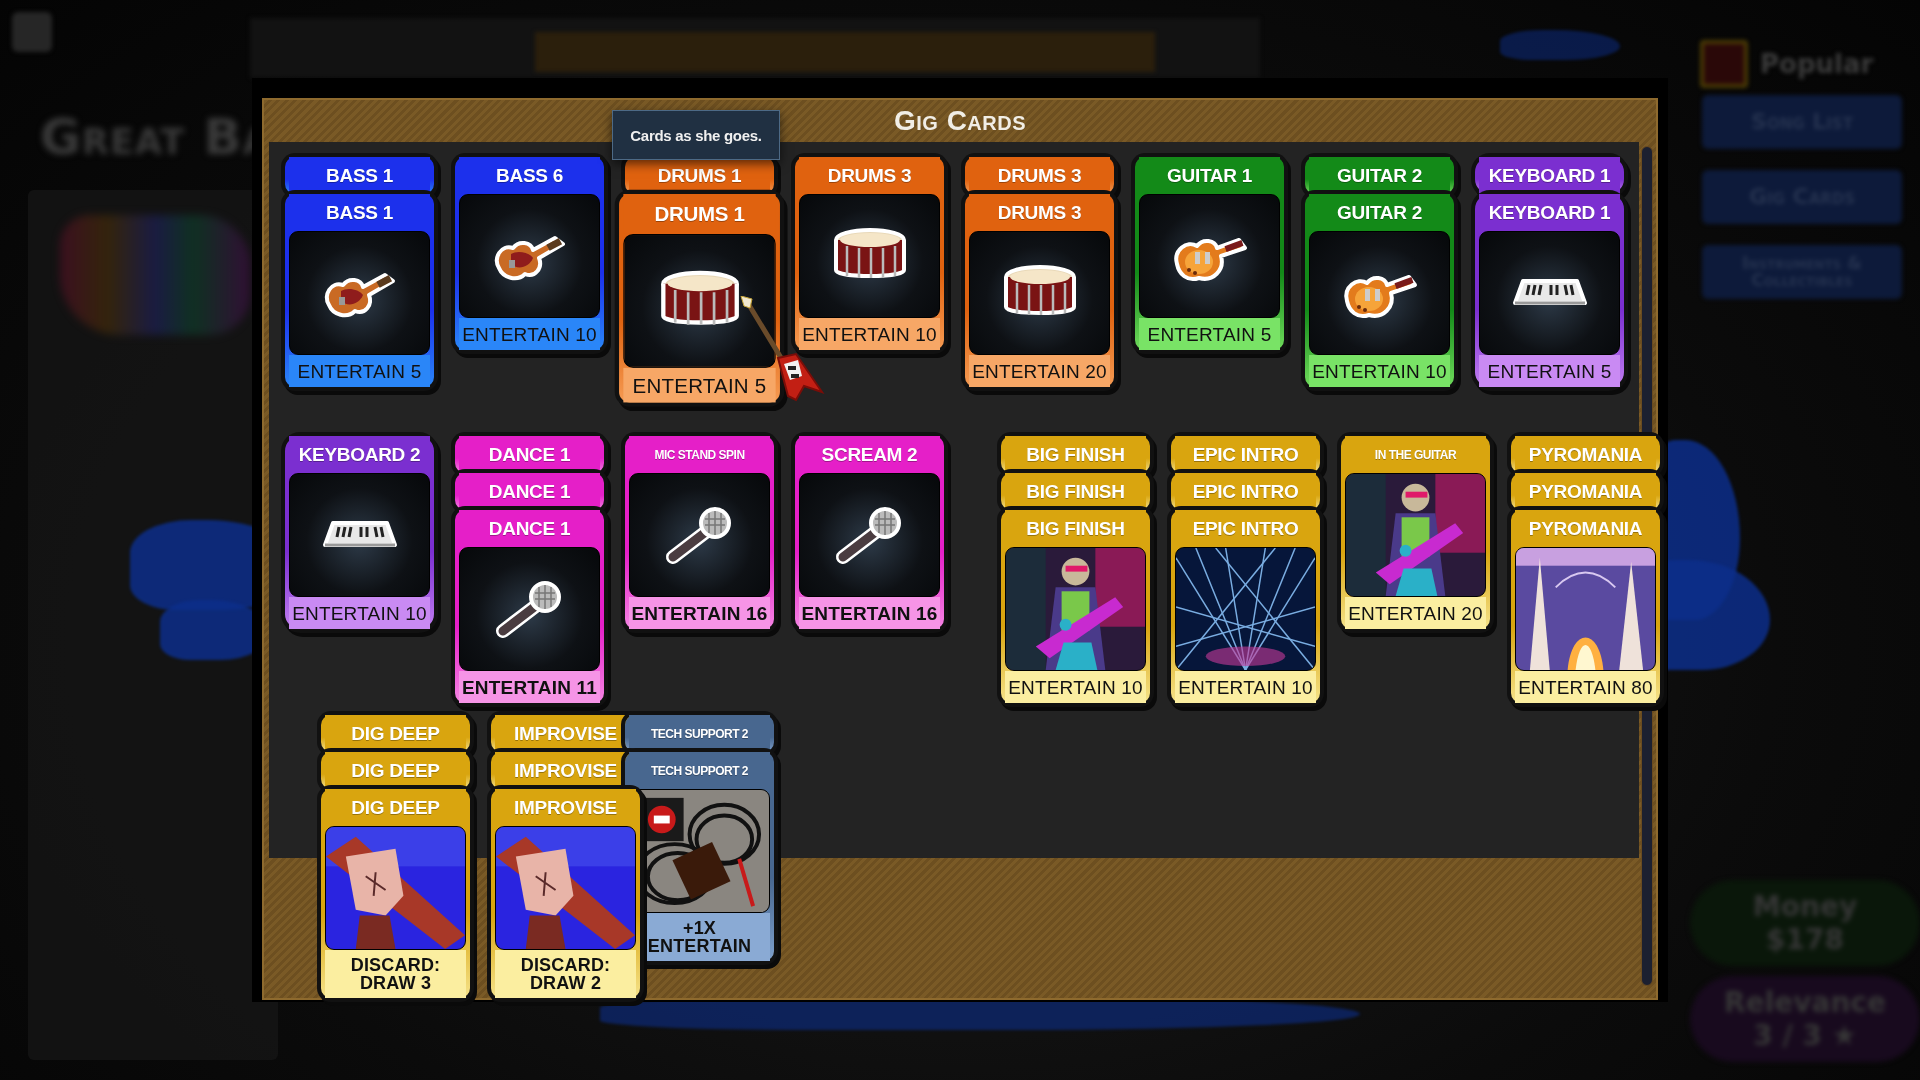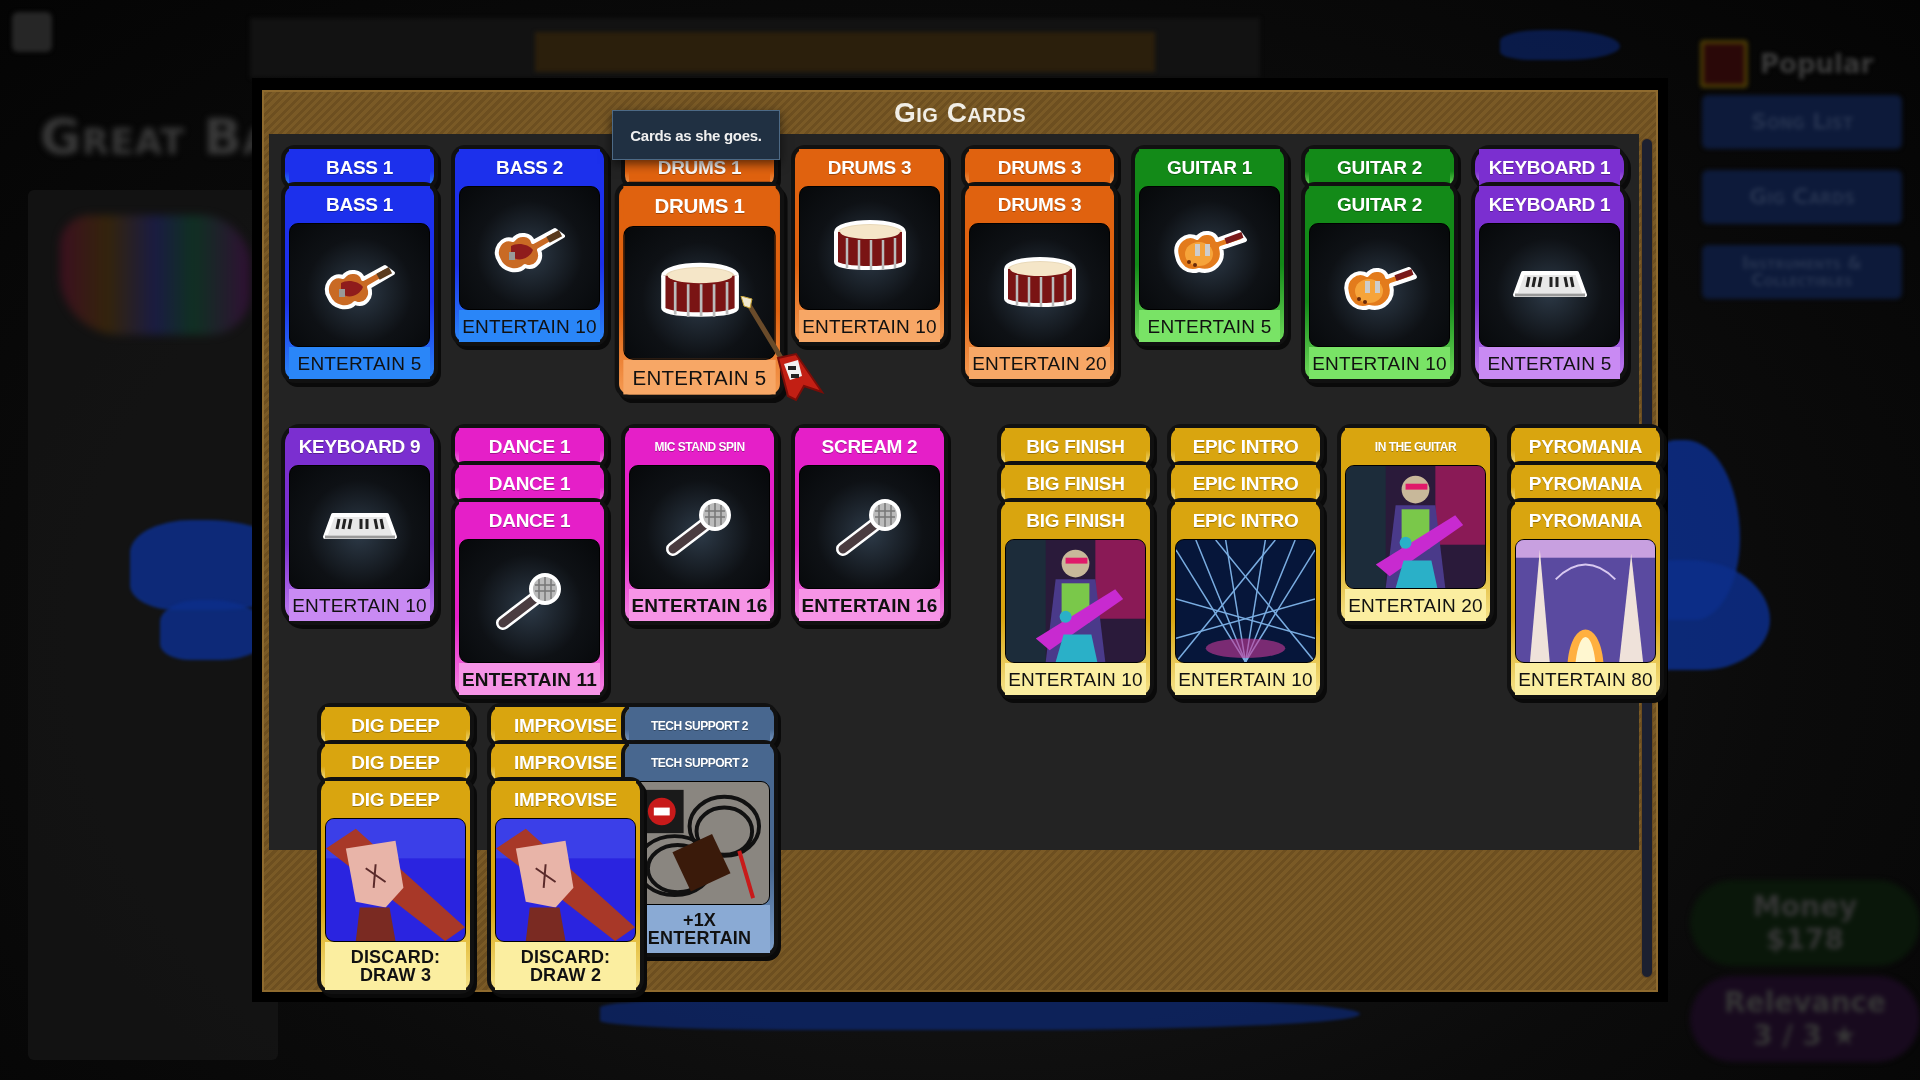--- a/index.html
+++ b/index.html
@@ -20,21 +20,21 @@
   .bg-popular { position: absolute; left: 20px; top: 20px; display: flex; align-items: center; gap: 12px; filter: blur(2px); }
   .bg-popular-badge { width: 48px; height: 48px; border: 4px solid #4a3a05; border-radius: 4px; background: #2a0808; }
   .bg-popular-text { color: #3b3b3b; font-size: 26px; font-weight: bold; }
   .bg-btn { position: absolute; left: 22px; width: 200px; height: 54px; background: #0d1a3a; border-radius: 6px; color: #25324f; font-size: 22px; font-weight: bold; font-variant: small-caps; display: flex; align-items: center; justify-content: center; text-align: center; line-height: 1; filter: blur(2px); }
   .bg-stats { position: absolute; left: 1690px; top: 880px; width: 230px; text-align: center; color: #363636; font-weight: bold; font-size: 28px; filter: blur(2.5px); }
   .bg-money { background: #0a170a; border-radius: 60px; padding: 10px 0; }
   .bg-relevance { background: #180a1e; border-radius: 60px; padding: 10px 0; margin-top: 10px; }
 
   
   .modal-shadow { position: absolute; left: 252px; top: 78px; width: 1416px; height: 924px; background: #000; }
-  .modal { position: absolute; left: 262px; top: 90px; width: 1396px; height: 902px;
+  .modal { position: absolute; left: 262px; top: 98px; width: 1396px; height: 902px;
            background: repeating-linear-gradient(135deg, #7a5a26 0 3px, #6d4f20 3px 6px); border: 2px solid #8e6a2e; }
   .modal-title { position: absolute; left: 0; right: 0; top: 5px; height: 38px; text-align: center; color: #f1eee6;
                  font-family: "Liberation Sans", sans-serif; font-weight: bold; font-size: 28px; font-variant: small-caps; letter-spacing: .5px; }
   .modal-body { position: absolute; left: 5px; top: 42px; width: 1370px; height: 716px; background: #232323; }
   .scrollbar { position: absolute; left: 1377px; top: 46px; width: 12px; height: 840px; background: #1c2030; border-radius: 6px; border: 1px solid #6a4b20; }
 
   
   .card-stack { position: absolute; width: 149px; }
   .card { position: absolute; left: 0; width: 149px; border-radius: 10px; padding: 0 4px; box-shadow: 0 0 0 4px #111, 3px 4px 0 4px #0a0a0a; }
   .card-header { height: 37px; color: #fff; font-weight: bold; font-family: "Liberation Sans", sans-serif; font-size: 19px;
@@ -126,21 +126,21 @@
     <rect x="20" y="36" width="6" height="8" fill="#999"></rect>
   </svg>
 </div>
           <div class="card-footer">
             <span>ENTERTAIN 5</span>
           </div>
         </div>
       </div>
       <div class="card-stack" style="left: 186px; top: 15px;">
         <div class="card c-blue" style="top: 0px; z-index: 1;">
-          <div class="card-header">BASS 2</div>
+          <div class="card-header">BASS 6</div>
           <div class="card-art">
   <svg class="icon-svg" viewBox="0 0 82 64">
     <path d="M10 44 C4 34 12 20 24 24 C30 16 42 18 44 26 L66 14 L74 20 L50 34 C54 44 46 54 36 50 C28 58 14 54 10 44 Z" fill="#c96a24" stroke="#fff" stroke-width="4" stroke-linejoin="round"></path>
     <path d="M22 30 C28 26 40 28 44 34 C40 44 28 46 22 40 Z" fill="#8f1c1c"></path>
     <rect x="58" y="17" width="14" height="7" fill="#5a3a1d" transform="rotate(-28 65 20)"></rect>
     <rect x="20" y="36" width="6" height="8" fill="#999"></rect>
   </svg>
 </div>
           <div class="card-footer">
             <span>ENTERTAIN 10</span>
@@ -263,21 +263,21 @@
     </g>
   </svg>
 </div>
           <div class="card-footer">
             <span>ENTERTAIN 5</span>
           </div>
         </div>
       </div>
       <div class="card-stack" style="left: 16px; top: 294px;">
         <div class="card c-purple" style="top: 0px; z-index: 1;">
-          <div class="card-header">KEYBOARD 9</div>
+          <div class="card-header">KEYBOARD 2</div>
           <div class="card-art">
   <svg class="icon-svg" viewBox="0 0 82 64">
     <path d="M14 20 L68 20 L76 42 L6 42 Z" fill="#e8e8e8" stroke="#fff" stroke-width="4" stroke-linejoin="round"></path>
     <path d="M6 42 L76 42" stroke="#999" stroke-width="3"></path>
     <g stroke="#222" stroke-width="3">
       <line x1="20" y1="24" x2="18" y2="34"></line>
                 <line x1="26" y1="24" x2="24" y2="34"></line>
                 <line x1="32" y1="24" x2="30" y2="34"></line>
       <line x1="42" y1="24" x2="42" y2="34"></line>
                 <line x1="48" y1="24" x2="48" y2="34"></line>

